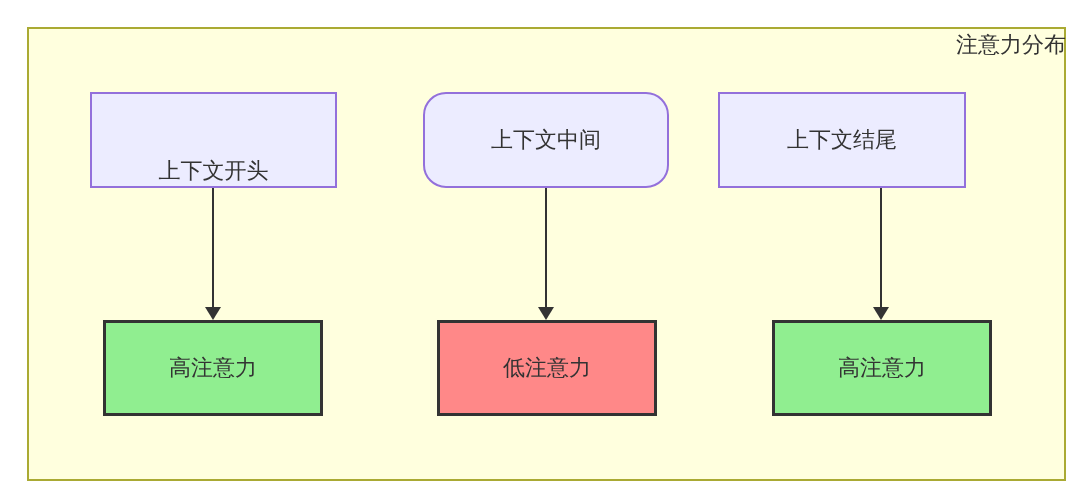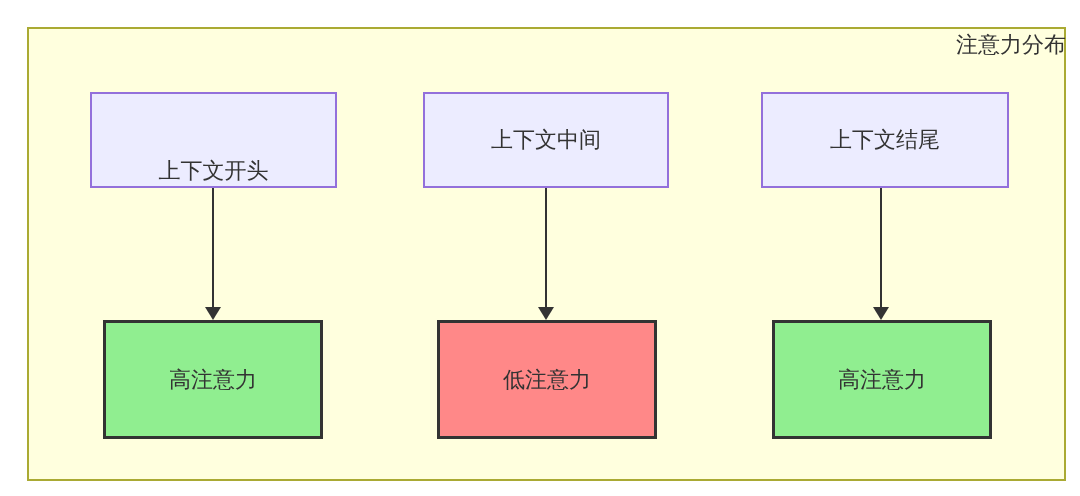--- a/index.html
+++ b/index.html
@@ -44,25 +44,25 @@
     font-size: 22px;
     color: var(--text-color, #333333);
   }
   .source {
     top: 92px;
     height: 96px;
     background: var(--source-fill, #ececff);
     border: 2px solid var(--source-border, #9370db);
   }
   .source.c0 { left: 90px;  width: 247px; align-items: flex-end; }
-  .source.c1 { left: 423px; width: 246px; }
-  .source.c2 { left: 761px; width: 248px; }
+  .source.c1 { left: 423px; width: 246px; border-radius: 23px; }
+  .source.c2 { left: 718px; width: 248px; }
   .result {
     top: 320px;
-    height: 119px;
+    height: 96px;
     width: 220px;
     border: 3px solid var(--result-border, #333333);
   }
   .result[data-level="high"] { background: var(--high-fill, #90ee90); }
   .result[data-level="low"]  { background: var(--low-fill,  #ff8888); }
   .result.c0 { left: 103px; }
   .result.c1 { left: 437px; }
   .result.c2 { left: 772px; }
   .edge {
     position: absolute;

